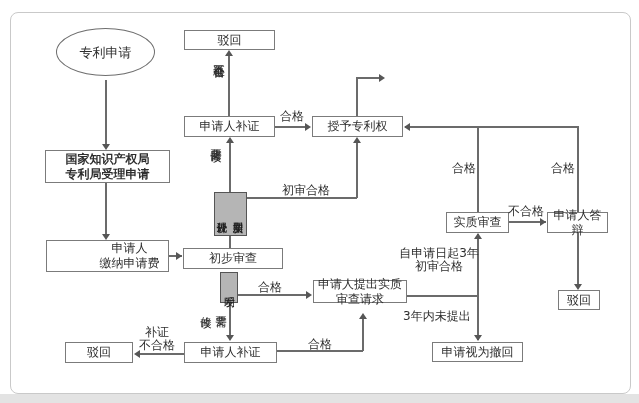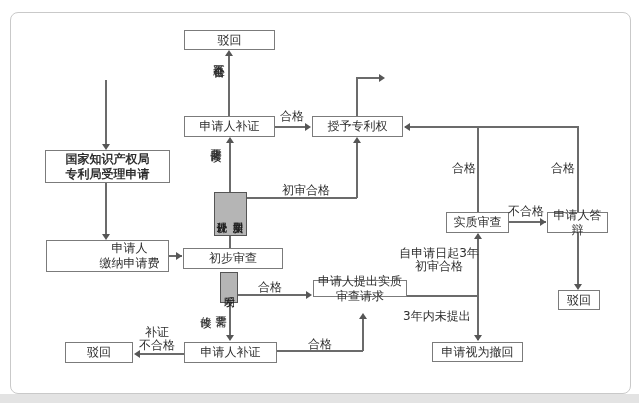--- a/index.html
+++ b/index.html
@@ -66,32 +66,33 @@
   <div class="ar ar-left" style="left:404px;top:123px;"></div>
   <div class="ar ar-right" style="left:540px;top:218px;"></div>
   <div class="ar ar-down" style="left:574px;top:284px;"></div>
   <div class="ar ar-up" style="left:474px;top:233px;"></div>
   <div class="ar ar-down" style="left:474px;top:335px;"></div>
   <div class="ar ar-right" style="left:306px;top:291px;"></div>
   <div class="ar ar-down" style="left:226px;top:335px;"></div>
   <div class="ar ar-left" style="left:134px;top:350px;"></div>
   <div class="ar ar-up" style="left:359px;top:313px;"></div>
 
+  <div class="node oval" style="left:56px;top:28px;width:99px;height:48px;">专利申请</div>
   <div class="node" style="left:45px;top:150px;width:125px;height:33px;font-weight:bold;">国家知识产权局
 专利局受理申请</div>
   <div class="node" style="left:46px;top:240px;width:123px;height:32px;padding-left:44px;">申请人
 缴纳申请费</div>
   <div class="node" style="left:184px;top:30px;width:91px;height:20px;">驳回</div>
   <div class="node" style="left:184px;top:116px;width:91px;height:21px;">申请人补证</div>
   <div class="node" style="left:312px;top:116px;width:91px;height:21px;">授予专利权</div>
   <div class="node gray vcol" style="left:214px;top:192px;width:33px;height:44px;font-size:10.5px;line-height:16px;">实用新型
 外观设计</div>
   <div class="node" style="left:183px;top:248px;width:100px;height:21px;">初步审查</div>
   <div class="node gray vcol" style="left:220px;top:272px;width:18px;height:31px;font-size:11px;">发明</div>
-  <div class="node" style="left:313px;top:280px;width:94px;height:17px;">申请人提出实质
+  <div class="node" style="left:313px;top:280px;width:94px;height:23px;">申请人提出实质
 审查请求</div>
   <div class="node" style="left:184px;top:342px;width:93px;height:21px;">申请人补证</div>
   <div class="node" style="left:65px;top:342px;width:68px;height:21px;">驳回</div>
   <div class="node" style="left:446px;top:212px;width:63px;height:21px;">实质审查</div>
   <div class="node" style="left:547px;top:212px;width:61px;height:21px;">申请人答辩</div>
   <div class="node" style="left:558px;top:290px;width:42px;height:20px;">驳回</div>
   <div class="node" style="left:432px;top:342px;width:91px;height:20px;">申请视为撤回</div>
 
   <div class="lbl lbl-v" style="left:211px;top:55px;">补证不合格</div>
   <div class="lbl" style="left:280px;top:110px;">合格</div>

